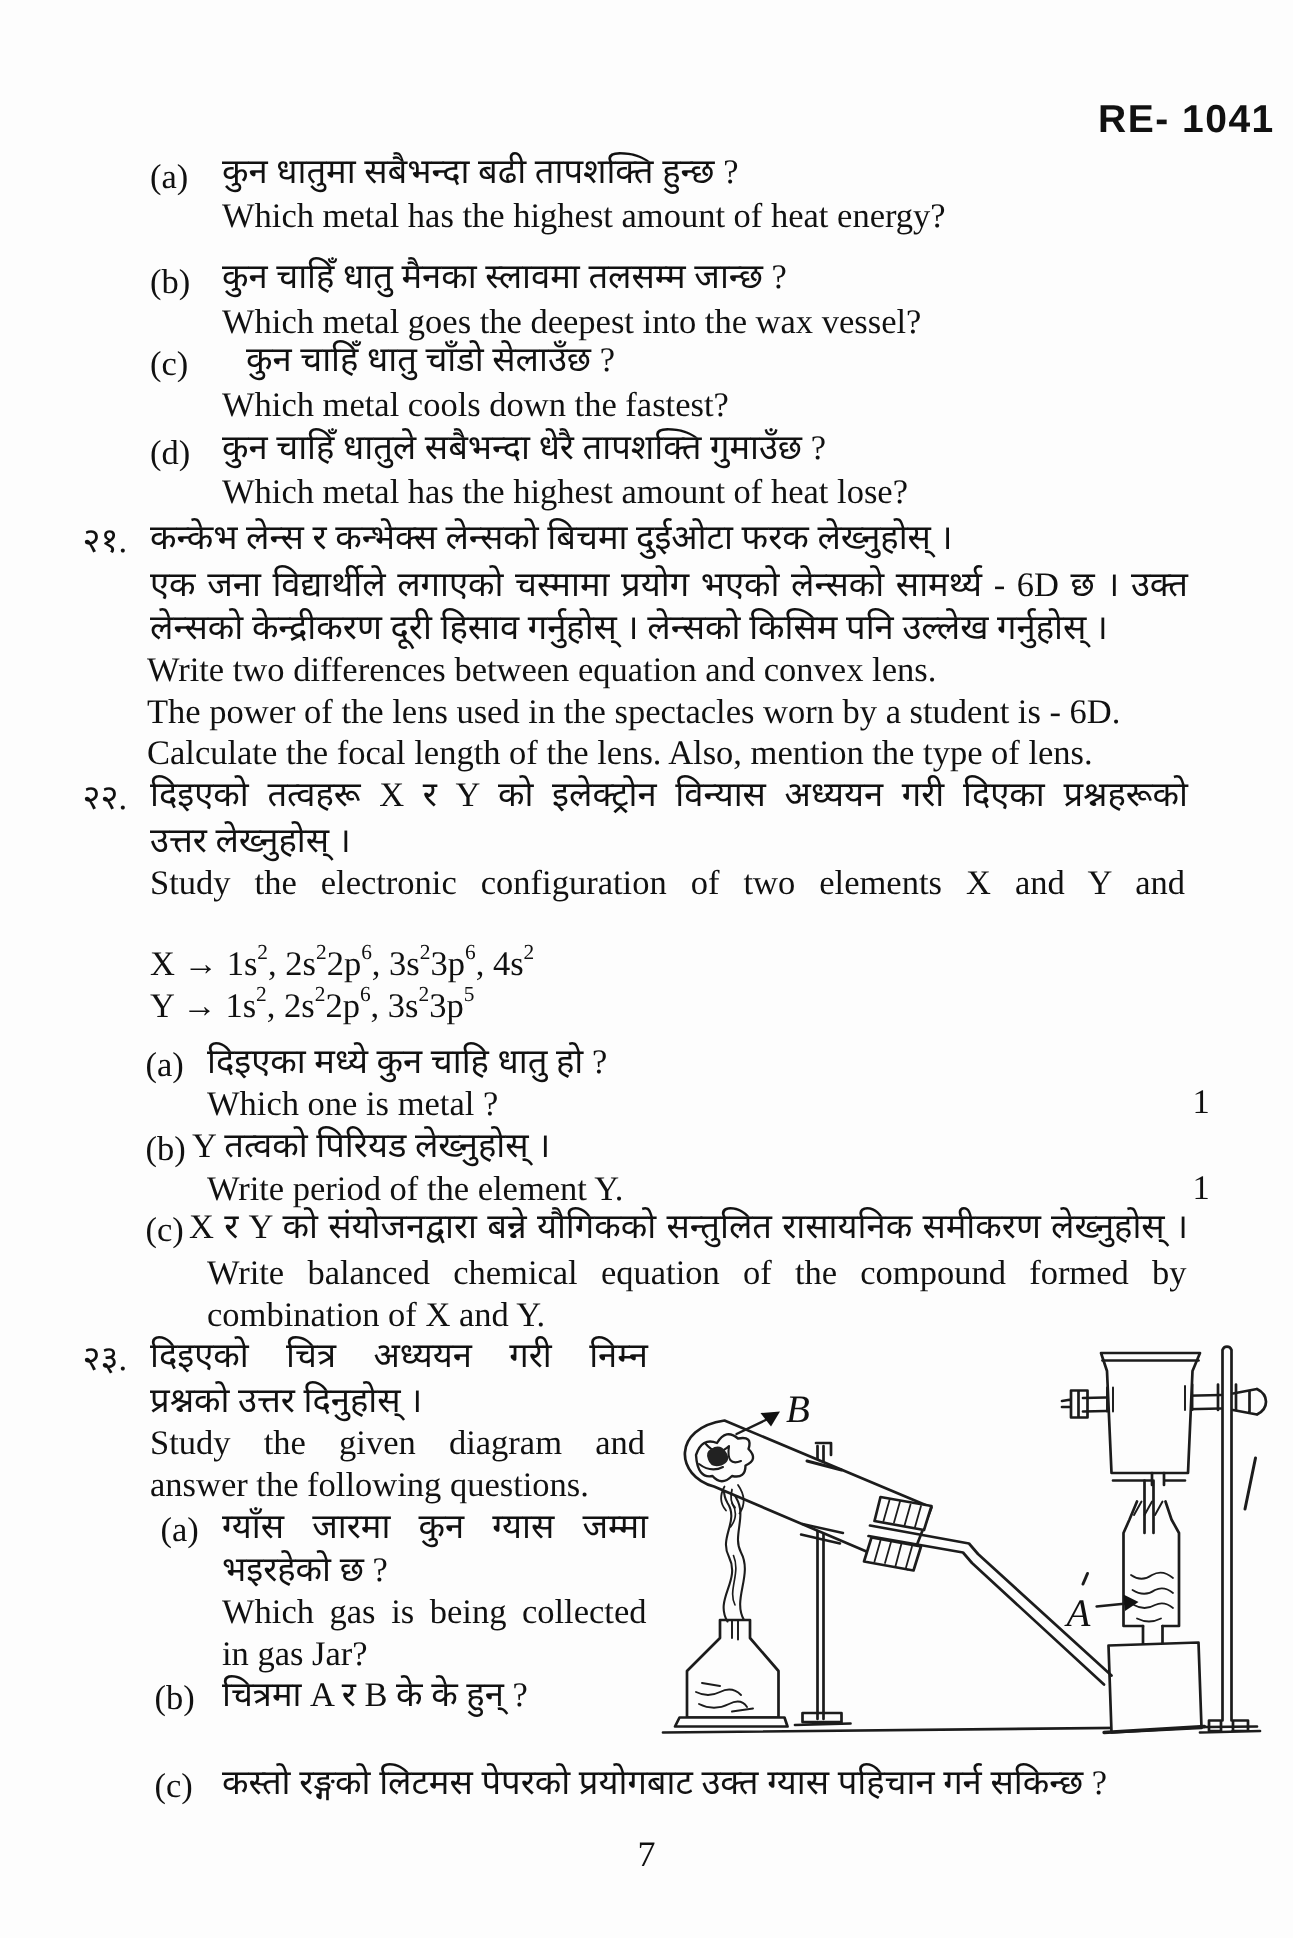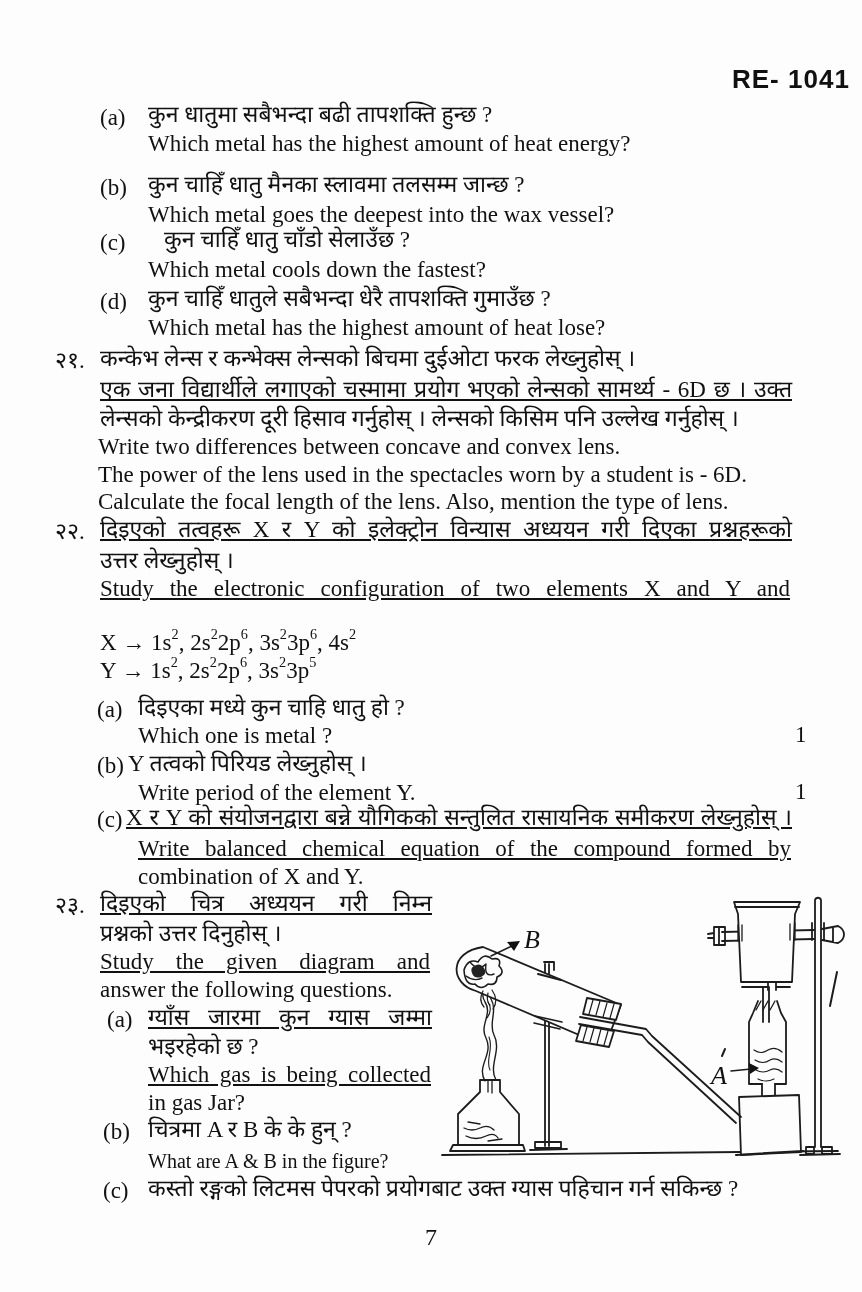--- a/index.html
+++ b/index.html
@@ -3,21 +3,21 @@
 <meta charset="utf-8">
 <style>
   html,body { margin:0; padding:0; background:#ffffff; }
   .page {
     position:relative; width:862px; height:1292px; margin:0 auto;
     background:#fdfdfd; color:#111;
     font-family:"Liberation Serif","DejaVu Serif",serif;
     overflow:hidden;
   }
   .ln { position:absolute; font-size:23px; line-height:28px; white-space:nowrap; }
-  .j  { white-space:normal; text-align:justify; text-align-last:justify;text-decoration:underline; }
+  .j  { white-space:normal; text-align:justify; text-align-last:justify; }
   .small { font-size:20px; }
   .code {
     position:absolute; font-family:"Liberation Sans","DejaVu Sans",sans-serif;
     font-size:26px; font-weight:600; letter-spacing:1px;
   }
   .mark { position:absolute; font-size:23px; }
   .pageno { position:absolute; left:0; width:862px; text-align:center; font-size:24px; }
   sup { font-size:0.62em; line-height:0; position:relative; top:-0.15em; }
   svg text { font-family:"Liberation Serif","DejaVu Serif",serif; font-style:italic; }
 </style>
@@ -41,21 +41,21 @@
   <div class="ln" style="left:148px; top:256px">Which metal cools down the fastest?</div>
 
   <div class="ln" style="left:100px; top:288px">(d)</div>
   <div class="ln" style="left:148px; top:285px">कुन चाहिँ धातुले सबैभन्दा धेरै तापशक्ति गुमाउँछ ?</div>
   <div class="ln" style="left:148px; top:314px">Which metal has the highest amount of heat lose?</div>
 
   <div class="ln" style="left:55px; top:347px">२१.</div>
   <div class="ln" style="left:100px; top:345px">कन्केभ लेन्स र कन्भेक्स लेन्सको बिचमा दुईओटा फरक लेख्नुहोस् ।</div>
   <div class="ln j" style="left:100px; top:376px; width:692px">एक जना विद्यार्थीले लगाएको चस्मामा प्रयोग भएको लेन्सको सामर्थ्य - 6D छ । उक्त</div>
   <div class="ln" style="left:100px; top:405px">लेन्सको केन्द्रीकरण दूरी हिसाव गर्नुहोस् । लेन्सको किसिम पनि उल्लेख गर्नुहोस् ।</div>
-  <div class="ln" style="left:98px; top:433px">Write two differences between concave and convex lens.</div>
+  <div class="ln" style="left:98px; top:433px">Write two differences between equation and convex lens.</div>
   <div class="ln" style="left:98px; top:461px">The power of the lens used in the spectacles worn by a student is - 6D.</div>
   <div class="ln" style="left:98px; top:488px">Calculate the focal length of the lens. Also, mention the type of lens.</div>
 
   <div class="ln" style="left:55px; top:518px">२२.</div>
   <div class="ln j" style="left:100px; top:516px; width:692px">दिइएको तत्वहरू X र Y को इलेक्ट्रोन विन्यास अध्ययन गरी दिएका प्रश्नहरूको</div>
   <div class="ln" style="left:100px; top:547px">उत्तर लेख्नुहोस् ।</div>
   <div class="ln j" style="left:100px; top:575px; width:690px">Study the electronic configuration of two elements X and Y and</div>
   <div class="ln" style="left:100px; top:629px">X → 1s<sup>2</sup>, 2s<sup>2</sup>2p<sup>6</sup>, 3s<sup>2</sup>3p<sup>6</sup>, 4s<sup>2</sup></div>
   <div class="ln" style="left:100px; top:657px">Y → 1s<sup>2</sup>, 2s<sup>2</sup>2p<sup>6</sup>, 3s<sup>2</sup>3p<sup>5</sup></div>
 
@@ -81,21 +81,20 @@
   <div class="ln" style="left:100px; top:976px">answer the following questions.</div>
 
   <div class="ln" style="left:107px; top:1006px">(a)</div>
   <div class="ln j" style="left:148px; top:1004px; width:284px">ग्याँस जारमा कुन ग्यास जम्मा</div>
   <div class="ln" style="left:148px; top:1033px">भइरहेको छ ?</div>
   <div class="ln j" style="left:148px; top:1061px; width:283px">Which gas is being collected</div>
   <div class="ln" style="left:148px; top:1089px">in gas Jar?</div>
 
   <div class="ln" style="left:103px; top:1118px">(b)</div>
   <div class="ln" style="left:148px; top:1116px">चित्रमा A र B के के हुन् ?</div>
-  <div class="ln small" style="left:148px; top:1147px">What are A &amp; B in the figure?</div>
 
   <div class="ln" style="left:103px; top:1177px">(c)</div>
   <div class="ln" style="left:148px; top:1175px">कस्तो रङ्गको लिटमस पेपरको प्रयोगबाट उक्त ग्यास पहिचान गर्न सकिन्छ ?</div>
 
   <div class="pageno" style="top:1224px">7</div>
 
   <svg style="position:absolute; left:428px; top:878px" width="432" height="300" viewBox="0 0 432 300" fill="none" stroke="#1c1c1c" stroke-width="1.8" stroke-linecap="round" stroke-linejoin="round">
 
     <path d="M14 277 L410 273"></path>
 

